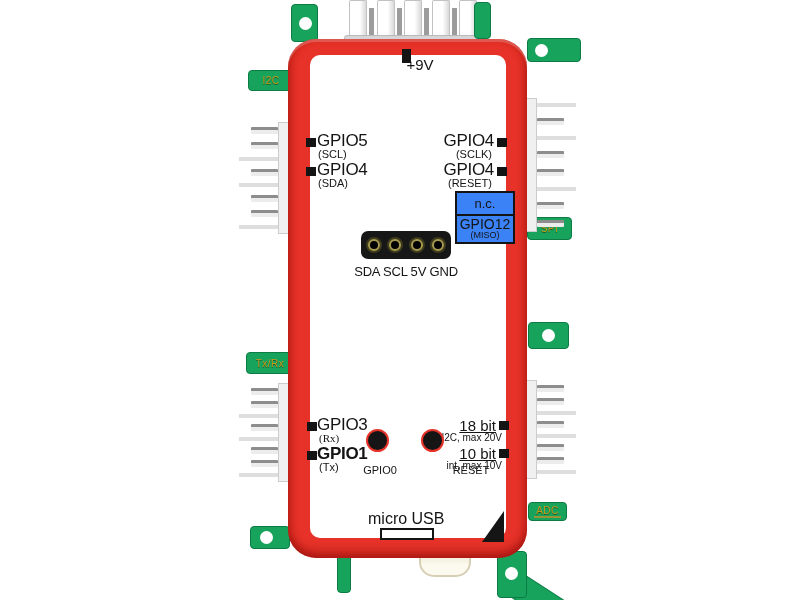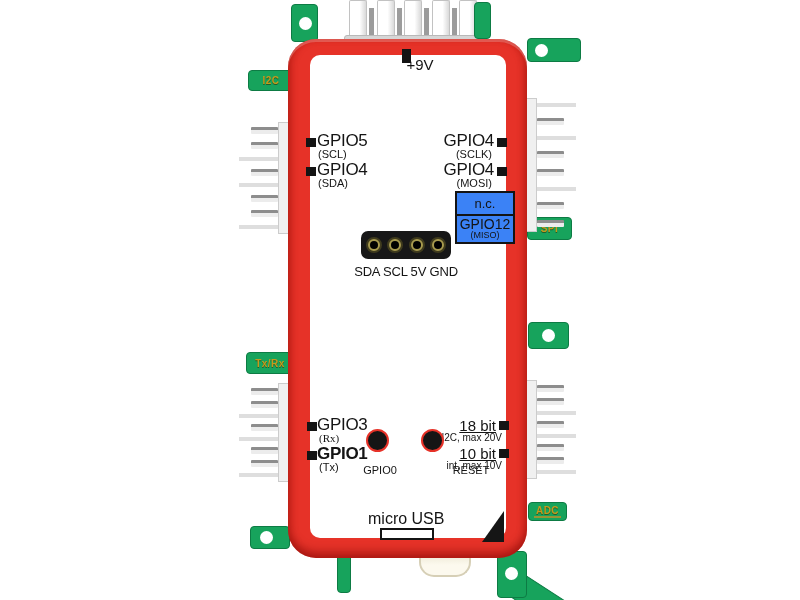--- a/index.html
+++ b/index.html
@@ -13,21 +13,21 @@
          box-shadow:inset 0 3px 0 rgba(255,255,255,.22), inset 0 -7px 9px rgba(110,0,0,.38),
                     inset 4px 0 6px rgba(150,10,5,.25), inset -4px 0 6px rgba(150,10,5,.25);}
   .face{position:absolute;left:310px;top:55px;width:196px;height:483px;background:#ffffff;
         border-radius:10px;z-index:3;}
 
   
   .gtab{position:absolute;background:#17a35c;border:1px solid #0d7b44;border-radius:4px;
         box-sizing:border-box;z-index:1;}
   .gtab .hole{position:absolute;width:13px;height:13px;border-radius:50%;background:#ffffff;}
   .tabtxt{position:absolute;inset:0;display:flex;align-items:center;justify-content:center;
-          font-size:10px;font-weight:bold;color:#c49a1d;text-shadow:0 1px 0 rgba(40,40,0,.55);
+          font-size:10px;font-weight:normal;color:#c49a1d;text-shadow:0 1px 0 rgba(40,40,0,.55);
           letter-spacing:.5px;}
   .goldline{position:absolute;left:5px;right:5px;bottom:2px;height:2px;background:#b8912a;opacity:.8;}
 
   
   .top-conn{position:absolute;left:344px;top:0;width:138px;height:50px;display:flex;
             flex-direction:column;justify-content:flex-end;z-index:1;}
   .tc-pins{display:flex;justify-content:space-between;align-items:flex-end;height:36px;padding:0 5px;}
   .tp{width:16px;height:34px;background:linear-gradient(90deg,#ffffff 60%,#d9d9d9);
       border:1px solid #c2c2c2;border-bottom:none;border-radius:2px 2px 0 0;}
   .tg{width:5px;height:27px;background:#9c9c9c;}
@@ -210,21 +210,21 @@
   <div class="fn" style="left:318px;top:148px;">(SCL)</div>
   <div class="pinsq" style="left:306px;top:167px;"></div>
   <div class="gpio" style="left:317px;top:160px;">GPIO4</div>
   <div class="fn" style="left:318px;top:177px;">(SDA)</div>
 
   <div class="pinsq" style="left:497px;top:138px;"></div>
   <div class="gpio ralign" style="left:420px;top:131px;width:74px;">GPIO4</div>
   <div class="fn ralign" style="left:420px;top:148px;width:72px;">(SCLK)</div>
   <div class="pinsq" style="left:497px;top:167px;"></div>
   <div class="gpio ralign" style="left:420px;top:160px;width:74px;">GPIO4</div>
-  <div class="fn ralign" style="left:420px;top:177px;width:72px;">(MOSI)</div>
+  <div class="fn ralign" style="left:420px;top:177px;width:72px;">(RESET)</div>
 
   <div class="ncbox">
     <div class="nc-top">n.c.</div>
     <div class="nc-bot">
       <div class="nc-g">GPIO12</div>
       <div class="nc-f">(MISO)</div>
     </div>
   </div>
 
   <div class="hconn">

